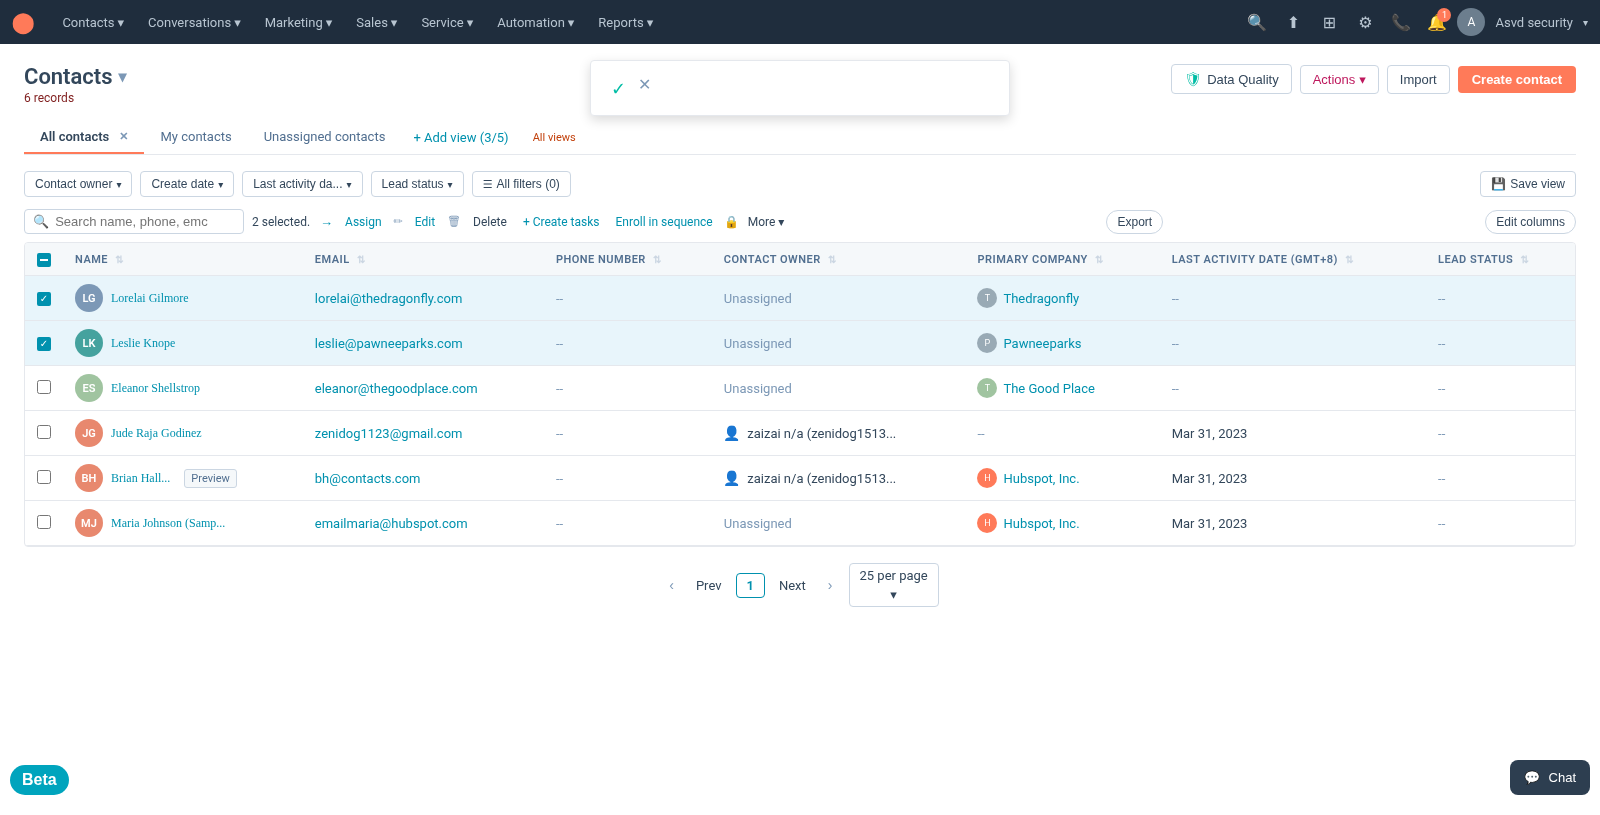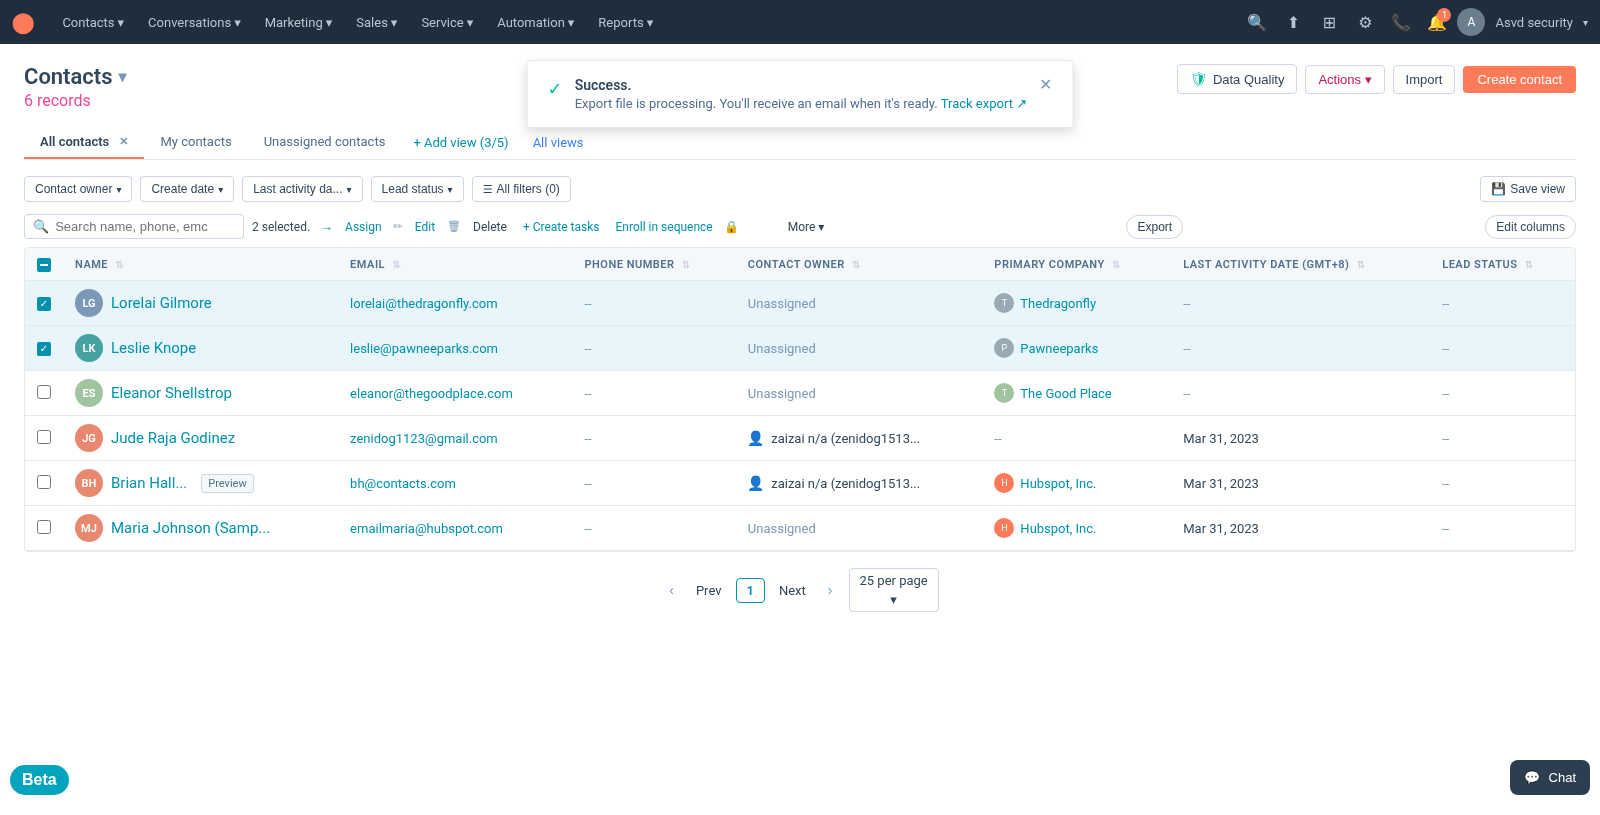--- a/index.html
+++ b/index.html
@@ -91,22 +91,22 @@
     }
     .page-title-area h1 {
       font-size: 22px;
       font-weight: 600;
       color: #33475b;
       display: flex;
       align-items: center;
       gap: 6px;
     }
     .page-title-area .subtitle {
-      font-size: 16px;
-      color: #ec4899;
+      font-size: 12px;
+      color: #7f1d1d;
       margin-top: 2px;
     }
     .header-actions {
       display: flex;
       align-items: center;
       gap: 8px;
     }
     .data-quality-btn {
       display: flex;
       align-items: center;
@@ -144,21 +144,21 @@
       color: #33475b;
       cursor: pointer;
     }
     .create-btn {
       background: #ff7a59;
       color: white;
       border: none;
       padding: 6px 14px;
       border-radius: 4px;
       font-size: 13px;
-      font-weight: 400;
+      font-weight: 700;
       cursor: pointer;
     }
 
     
     .tabs-row {
       display: flex;
       align-items: center;
       border-bottom: 1px solid #e5e8ed;
       margin-bottom: 16px;
       gap: 0;
@@ -185,22 +185,22 @@
       margin-left: 4px;
     }
     .add-view {
       color: #0091ae;
       font-size: 13px;
       padding: 8px 12px;
       cursor: pointer;
       white-space: nowrap;
     }
     .all-views {
-      color: #3b82f6;
-      font-size: 13px;
+      color: #c2410c;
+      font-size: 11px;
       padding: 8px 12px;
       cursor: pointer;
     }
 
     
     .filters-row {
       display: flex;
       align-items: center;
       gap: 8px;
       margin-bottom: 12px;
@@ -277,21 +277,20 @@
     }
     .toolbar-action.delete { color: #33475b; }
     .toolbar-sep { color: #7c98b6; font-size: 11px; }
     .more-btn {
       color: #33475b;
       font-size: 12px;
       cursor: pointer;
       display: flex;
       align-items: center;
       gap: 3px;
-      margin-left: 40px;
     }
     .export-btn, .edit-cols-btn {
       margin-left: auto;
       border: 1px solid #cbd6e2;
       background: white;
       padding: 4px 10px;
       border-radius: 12px;
       font-size: 12px;
       color: #33475b;
       cursor: pointer;
@@ -377,21 +376,22 @@
       align-items: center;
       justify-content: center;
       font-size: 11px;
       font-weight: 600;
       color: white;
       flex-shrink: 0;
     }
     .contact-name {
       color: #0091ae;
       cursor: pointer;
-      font-size: 15px;
+      font-size: 12px;
+      font-family: Liberation Serif, serif;
     }
 
     .email-link {
       color: #0091ae;
       cursor: pointer;
     }
 
     .unassigned-text { color: #7c98b6; }
     .dash-text { color: #7c98b6; }
 
@@ -868,30 +868,20 @@
     <button class="page-btn">›</button>
     <div class="per-page-btn">
       <span>25 per page</span>
       <span>▾</span>
     </div>
   </div>
 </div>
 
 <div class="toast" id="success-toast">
   <span class="toast-icon">✓</span>
-  <div class="toast-content">
-    <div class="toast-title">Success.</div>
-    <div class="toast-msg">
-      <span>Export file is processing. You'll receive an email when it's ready.</span>
-      <a class="toast-link">
-        <span>Track export</span>
-        <span> ↗</span>
-      </a>
-    </div>
-  </div>
   <span class="toast-close">✕</span>
 </div>
 
 <button class="beta-btn">Beta</button>
 
 <button class="chat-btn">
   <span>💬</span>
   <span>Chat</span>
 </button>
 

